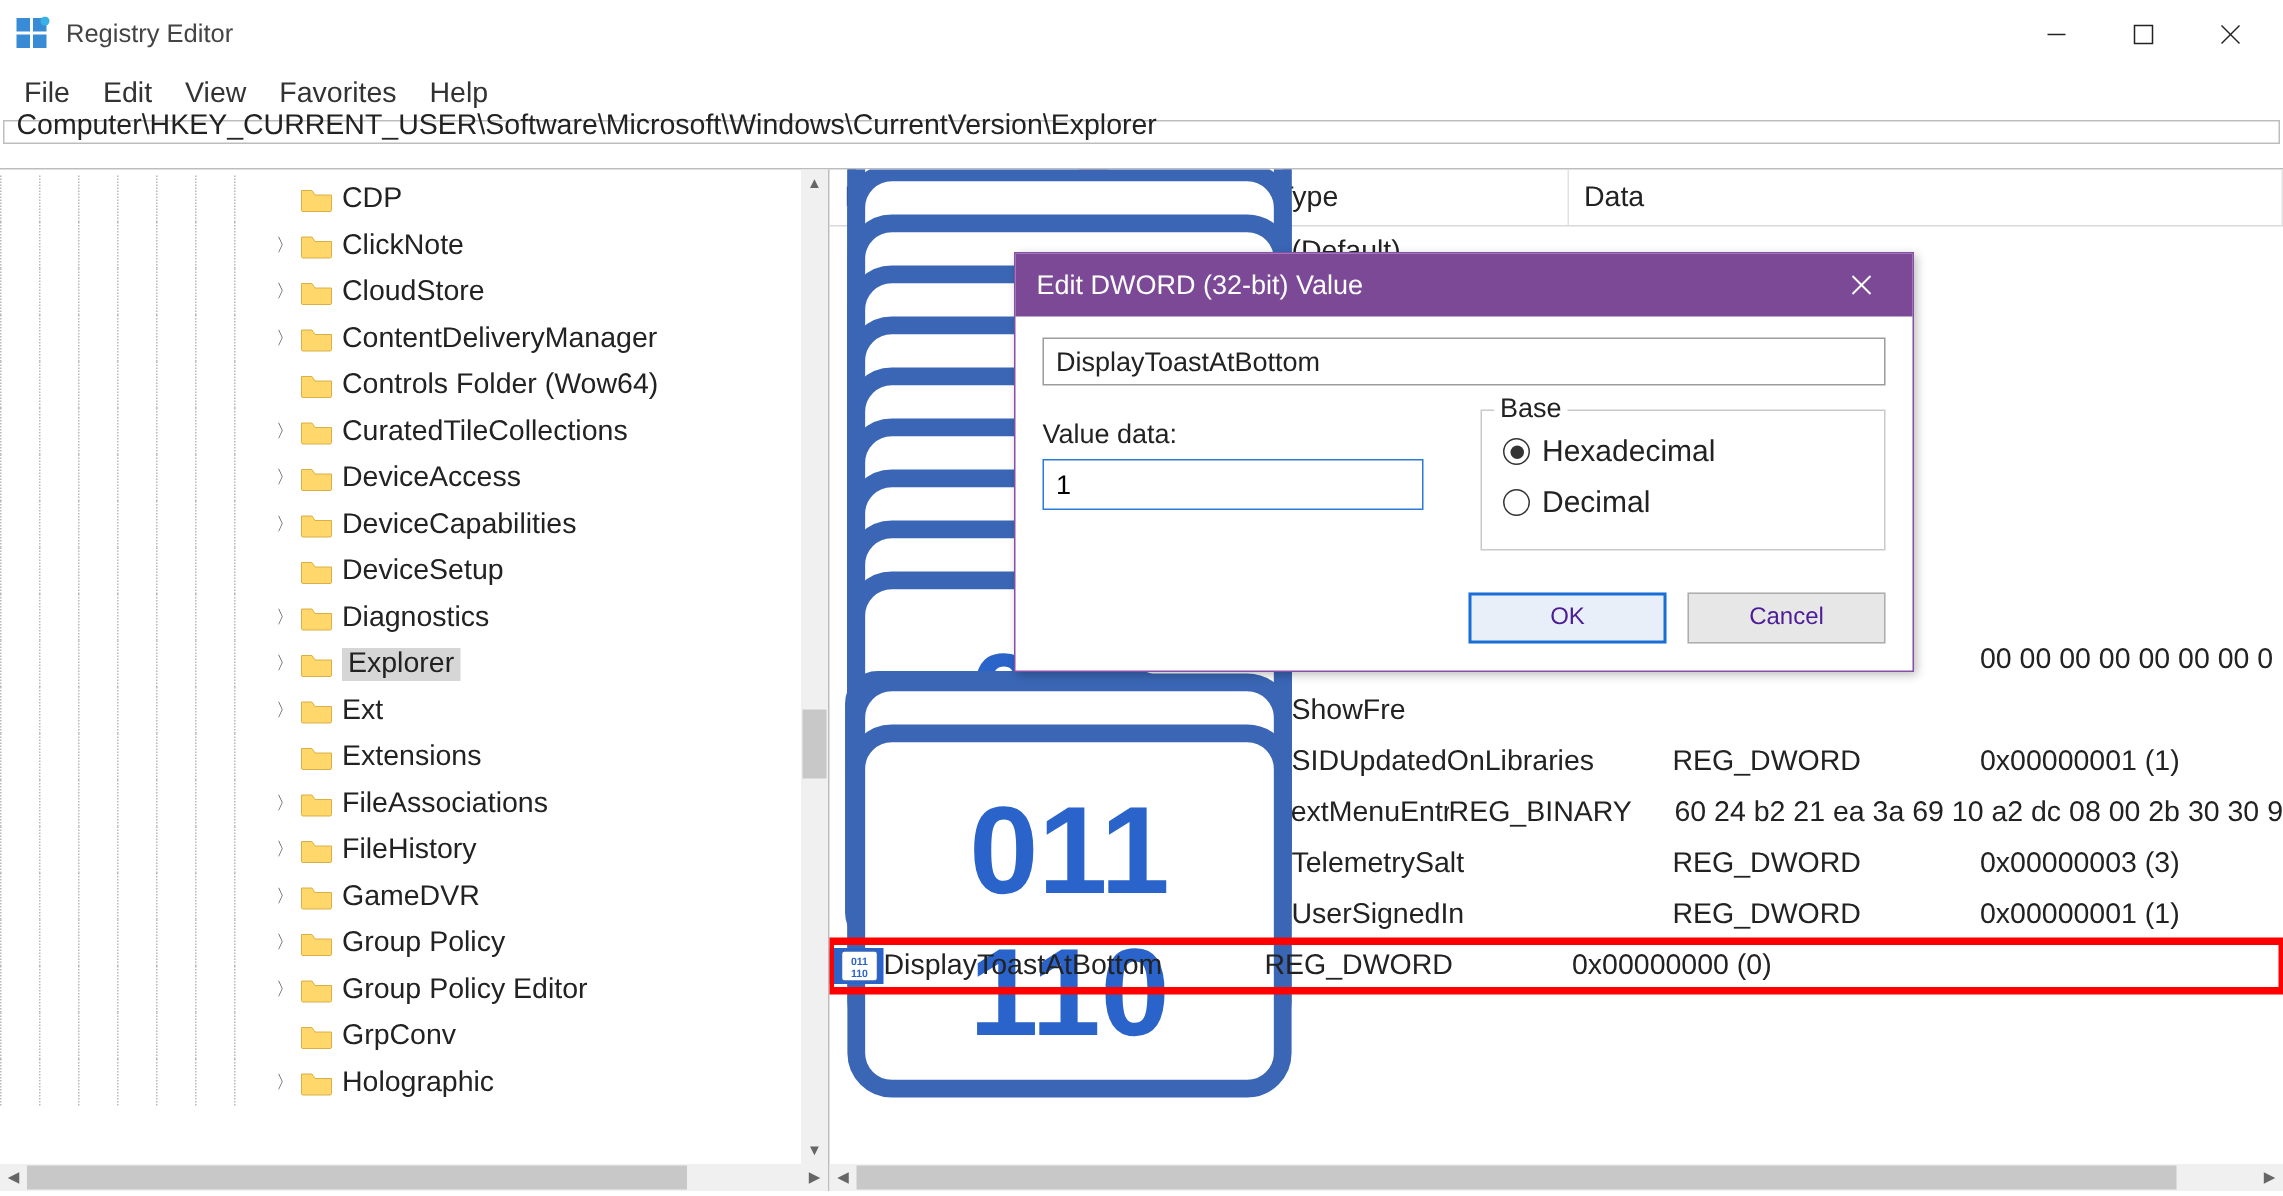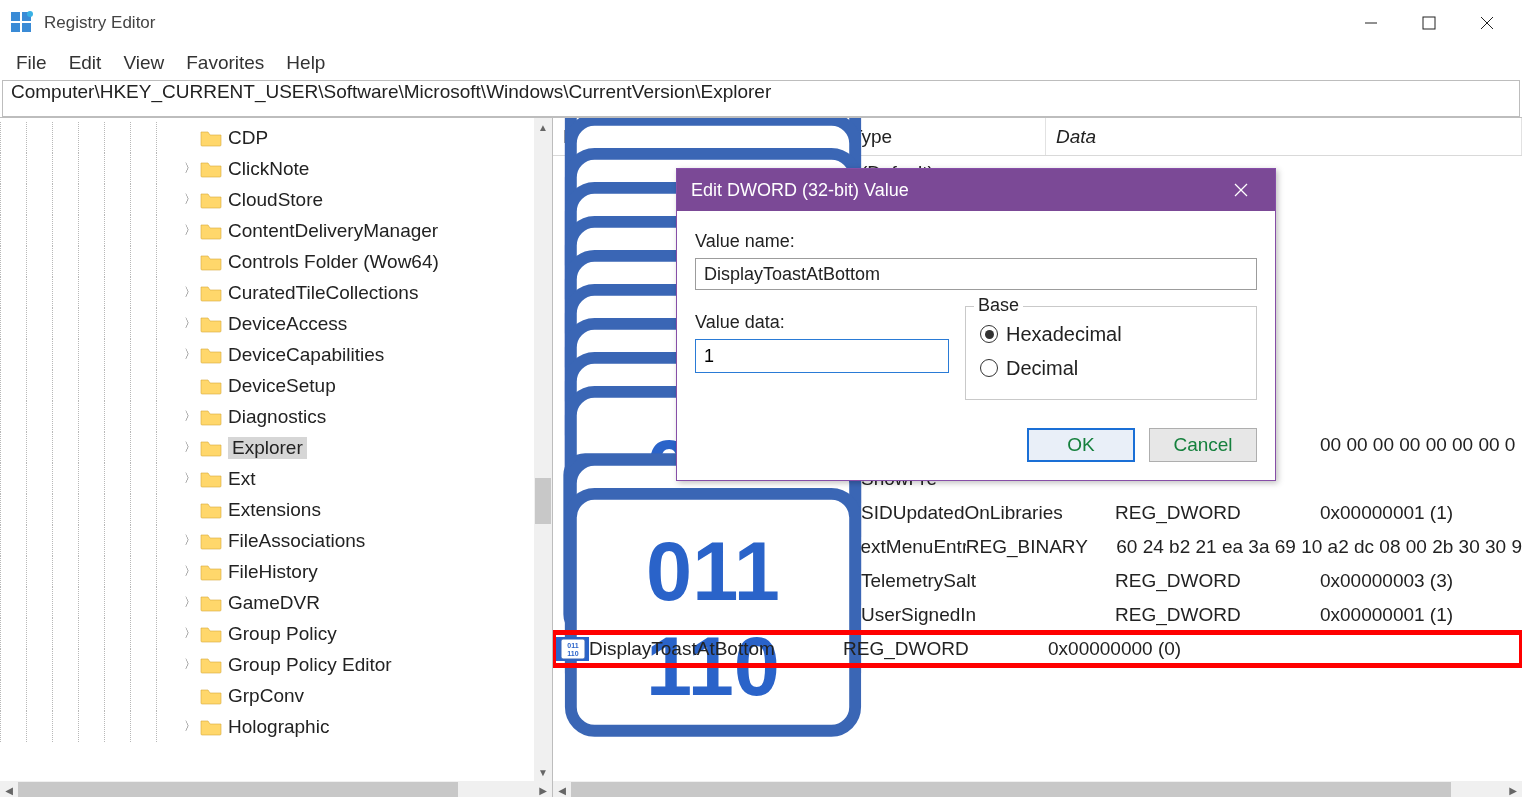--- a/index.html
+++ b/index.html
@@ -11,24 +11,24 @@
 .titlebar .title { font-size: 17px; color: #444; flex: 0 0 auto; }
 .titlebar .spacer { flex: 1; }
 .win-btn { width: 58px; height: 46px; display: flex; align-items: center; justify-content: center; color: #333; }
 .win-btn svg { width: 14px; height: 14px; stroke: #222; stroke-width: 1; fill: none; }
 
 
 .menubar { height: 34px; display: flex; align-items: center; gap: 10px; padding: 0 10px; font-size: 19px; color: #333; }
 .menubar span { padding: 2px 6px; }
 
 
-.addressbar { height: 37px; border: 1px solid #bdbdbd; margin: 0 2px; display: flex; align-items: flex-start; padding: 0 8px; font-size: 19px; color: #222; }
-
-
-.panes { display: flex; height: 664px; border-top: 1px solid #bdbdbd; margin-top: 0; }
+.addressbar { height: 16px; border: 1px solid #bdbdbd; margin: 0 2px; display: flex; align-items: flex-end; padding: 0 8px; font-size: 19px; color: #222; }
+
+
+.panes { display: flex; height: 664px; border-top: 1px solid #bdbdbd; margin-top: 16px; }
 .tree-pane { width: 553px; border-right: 1px solid #bdbdbd; position: relative; }
 .list-pane { flex: 1; position: relative; overflow: hidden; }
 
 
 .tree-scroll { position: absolute; inset: 0 18px 0 0; overflow: hidden; }
 .tree { padding-top: 4px; font-size: 19px; color: #222; }
 .tree-row { height: 31px; display: flex; align-items: center; white-space: nowrap; }
 .tree-row .indent { display: inline-block; height: 100%; border-left: 1px dotted #b8b8b8; width: 26px; }
 .tree-row .twisty { width: 16px; text-align: center; color: #555; font-size: 12px; margin-right: 2px; }
 .tree-row .folder { width: 22px; height: 18px; margin: 0 6px 0 0; }
@@ -37,21 +37,21 @@
 
 .tree-vscroll { position: absolute; right: 0; top: 0; bottom: 0; width: 18px; background: #f0f0f0; }
 .tree-vscroll .arrow { height: 18px; display: flex; align-items: center; justify-content: center; color: #666; font-size: 10px; }
 .tree-vscroll .thumb { position: absolute; left: 1px; right: 1px; top: 360px; height: 46px; background: #c8c8c8; }
 
 
 .list-header { height: 38px; display: flex; border-bottom: 1px solid #d9d9d9; font-size: 19px; color: #222; }
 .list-header div { display: flex; align-items: center; padding-left: 10px; border-right: 1px solid #e2e2e2; }
 .col-name { width: 288px; }
 .col-type { width: 205px; }
-.col-data { flex: 1; font-style: italic; }
+.col-data { flex: 1; }
 
 .list-body { font-size: 19px; color: #222; }
 .list-row { height: 34px; display: flex; align-items: center; }
 .list-row .vicon { width: 26px; height: 22px; margin: 0 2px 0 6px; flex: 0 0 auto; }
 .list-row .c-name { width: 254px; white-space: nowrap; overflow: hidden; }
 .list-row .c-type { width: 205px; }
 .list-row .c-data { flex: 1; white-space: nowrap; }
 .list-row.highlighted { outline: 5px solid #ff0000; outline-offset: -3px; }
 .list-row.highlighted .vicon-wrap { background: #2a63c9; display: inline-flex; padding: 1px; }
 
@@ -68,31 +68,31 @@
 
 .dialog { position: absolute; left: 676px; top: 168px; width: 600px; background: #fff; border: 1px solid #864ea7; box-shadow: 2px 2px 6px rgba(0,0,0,.25); z-index: 50; }
 .dialog-title { height: 42px; background: #7b4397; background: #7e4a9e; background: linear-gradient(#7e4a9e,#7e4a9e); color: #fff; display: flex; align-items: center; padding: 13px 14px; font-size: 18px; }
 .dialog-title { background: #7b4996; }
 .dialog-title .dt-spacer { flex: 1; }
 .dialog-title .dt-close { width: 40px; height: 100%; display: flex; align-items: center; justify-content: center; }
 .dialog-title .dt-close svg { width: 14px; height: 14px; stroke: #fff; stroke-width: 1.3; }
 .dialog-body { padding: 14px 18px 18px; font-size: 18px; color: #222; }
 .field-label { margin: 6px 0 6px; }
 .ro-input { width: 100%; height: 32px; border: 1px solid #9c9c9c; background: #fff; padding: 0 8px; font-size: 18px; color: #222; }
-.row2 { display: flex; margin-top: 16px; }
+.row2 { display: flex; gap: 22px; margin-top: 16px; }
 .value-col { flex: 0 0 254px; }
 .value-input { width: 100%; height: 34px; border: 1px solid #2a7bd6; padding: 0 8px; font-size: 18px; outline: none; }
 .base-col { flex: 1; margin-left: 16px; }
 .fieldset { border: 1px solid #c9c9c9; padding: 10px 14px 14px; position: relative; }
 .fieldset .legend { position: absolute; top: -12px; left: 8px; background: #fff; padding: 0 4px; font-size: 18px; }
 .radio-row { display: flex; align-items: center; gap: 8px; height: 34px; font-size: 20px; }
 .radio { width: 18px; height: 18px; border: 1.5px solid #333; border-radius: 50%; display: inline-flex; align-items: center; justify-content: center; }
 .radio.checked::after { content: ""; width: 9px; height: 9px; border-radius: 50%; background: #333; }
 .dlg-buttons { display: flex; justify-content: flex-end; gap: 14px; margin-top: 28px; }
-.btn { width: 108px; height: 34px; border: 1px solid #aeaeae; background: #e7e7e7; font-size: 19px; color: #15803d; }
+.btn { width: 132px; height: 34px; border: 1px solid #aeaeae; background: #e7e7e7; font-size: 16px; color: #4c1d95; }
 .btn.primary { border: 2px solid #1a6fd6; background: #e9eff8; }
 
 
 .vicon svg { width: 100%; height: 100%; }
 </style>
 </head>
 <body>
 
 <div class="titlebar">
   <span class="app-icon">
@@ -614,21 +614,20 @@
     <span>Edit DWORD (32-bit) Value</span>
     <span class="dt-spacer"></span>
     <span class="dt-close">
       <svg viewBox="0 0 14 14">
           <line x1="1" y1="1" x2="13" y2="13"></line>
           <line x1="13" y1="1" x2="1" y2="13"></line>
         </svg>
     </span>
   </div>
   <div class="dialog-body">
-    <div class="field-label">Value name:</div>
     <input class="ro-input" readonly="" value="DisplayToastAtBottom" style="">
     <div class="row2">
       <div class="value-col">
         <div class="field-label">Value data:</div>
         <input class="value-input" value="1" style="">
       </div>
       <div class="base-col">
         <div class="fieldset">
           <span class="legend">Base</span>
           <div class="radio-row">

